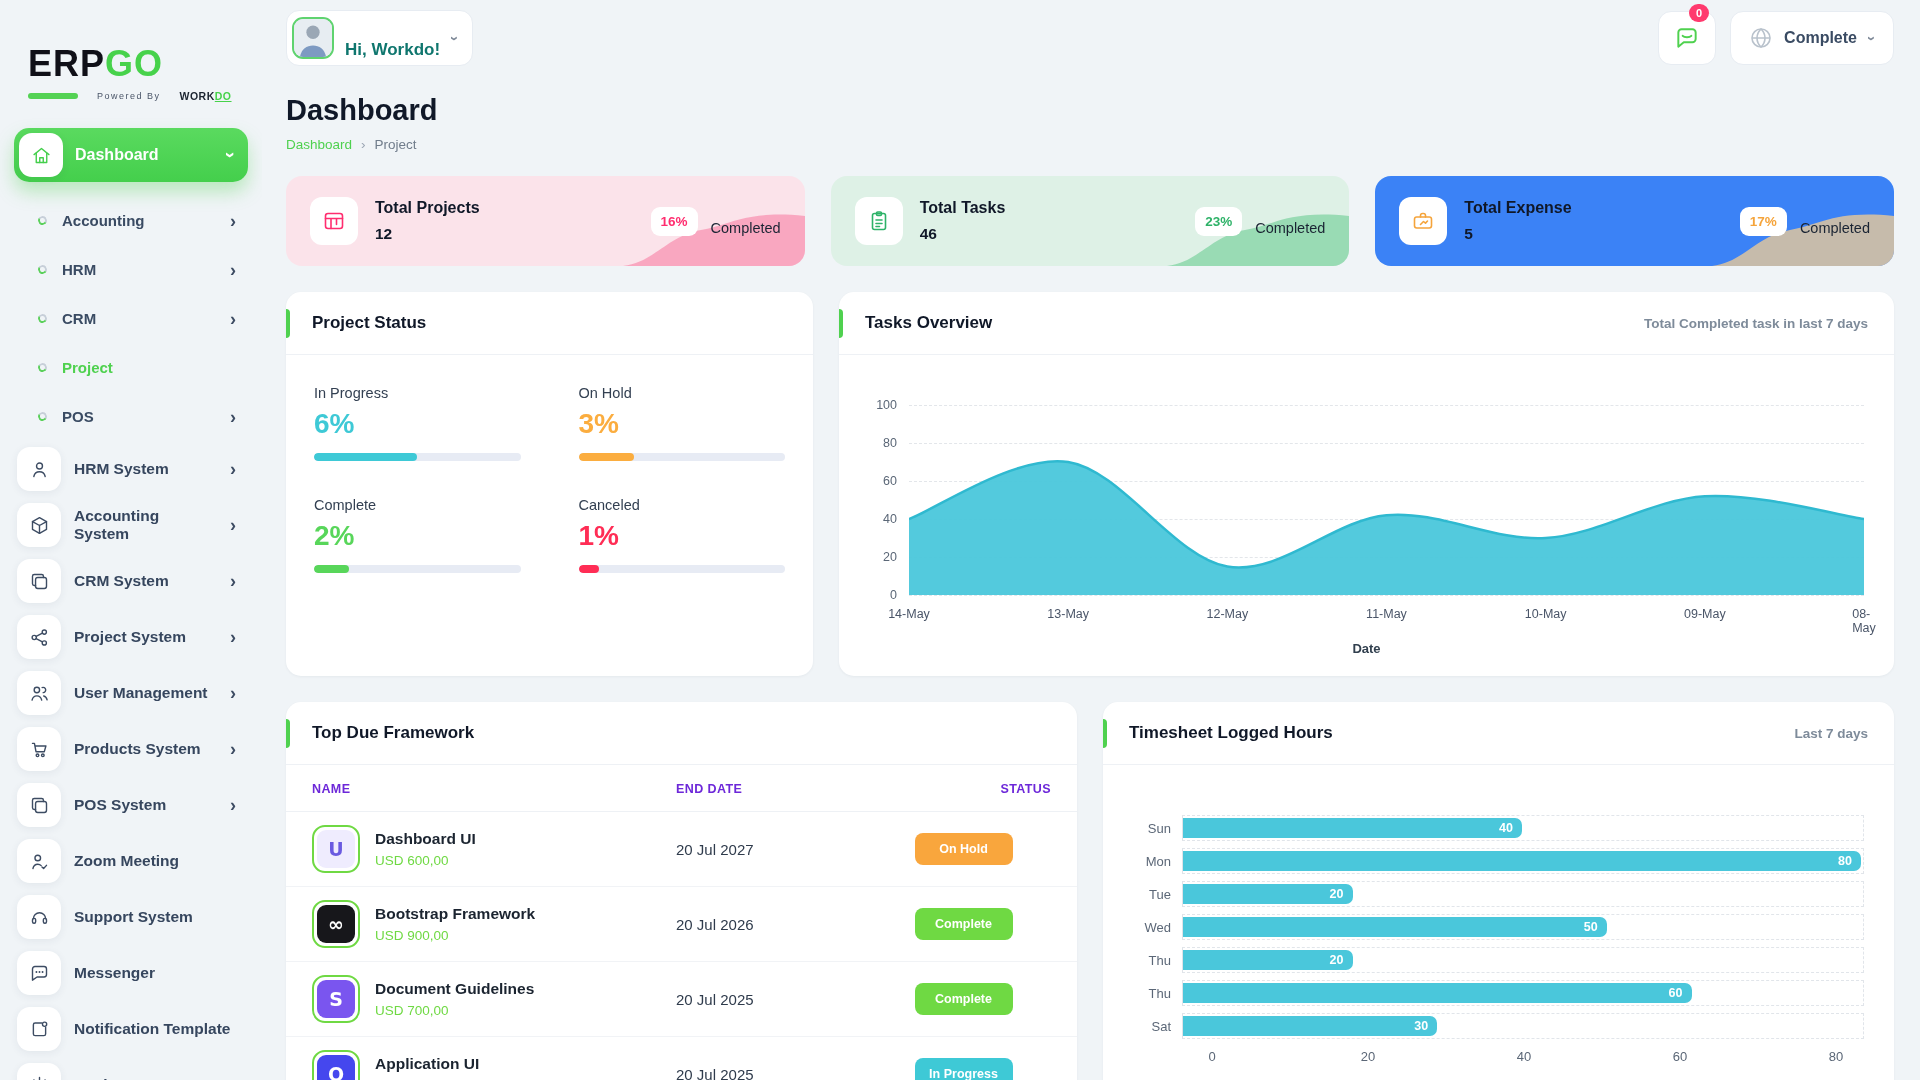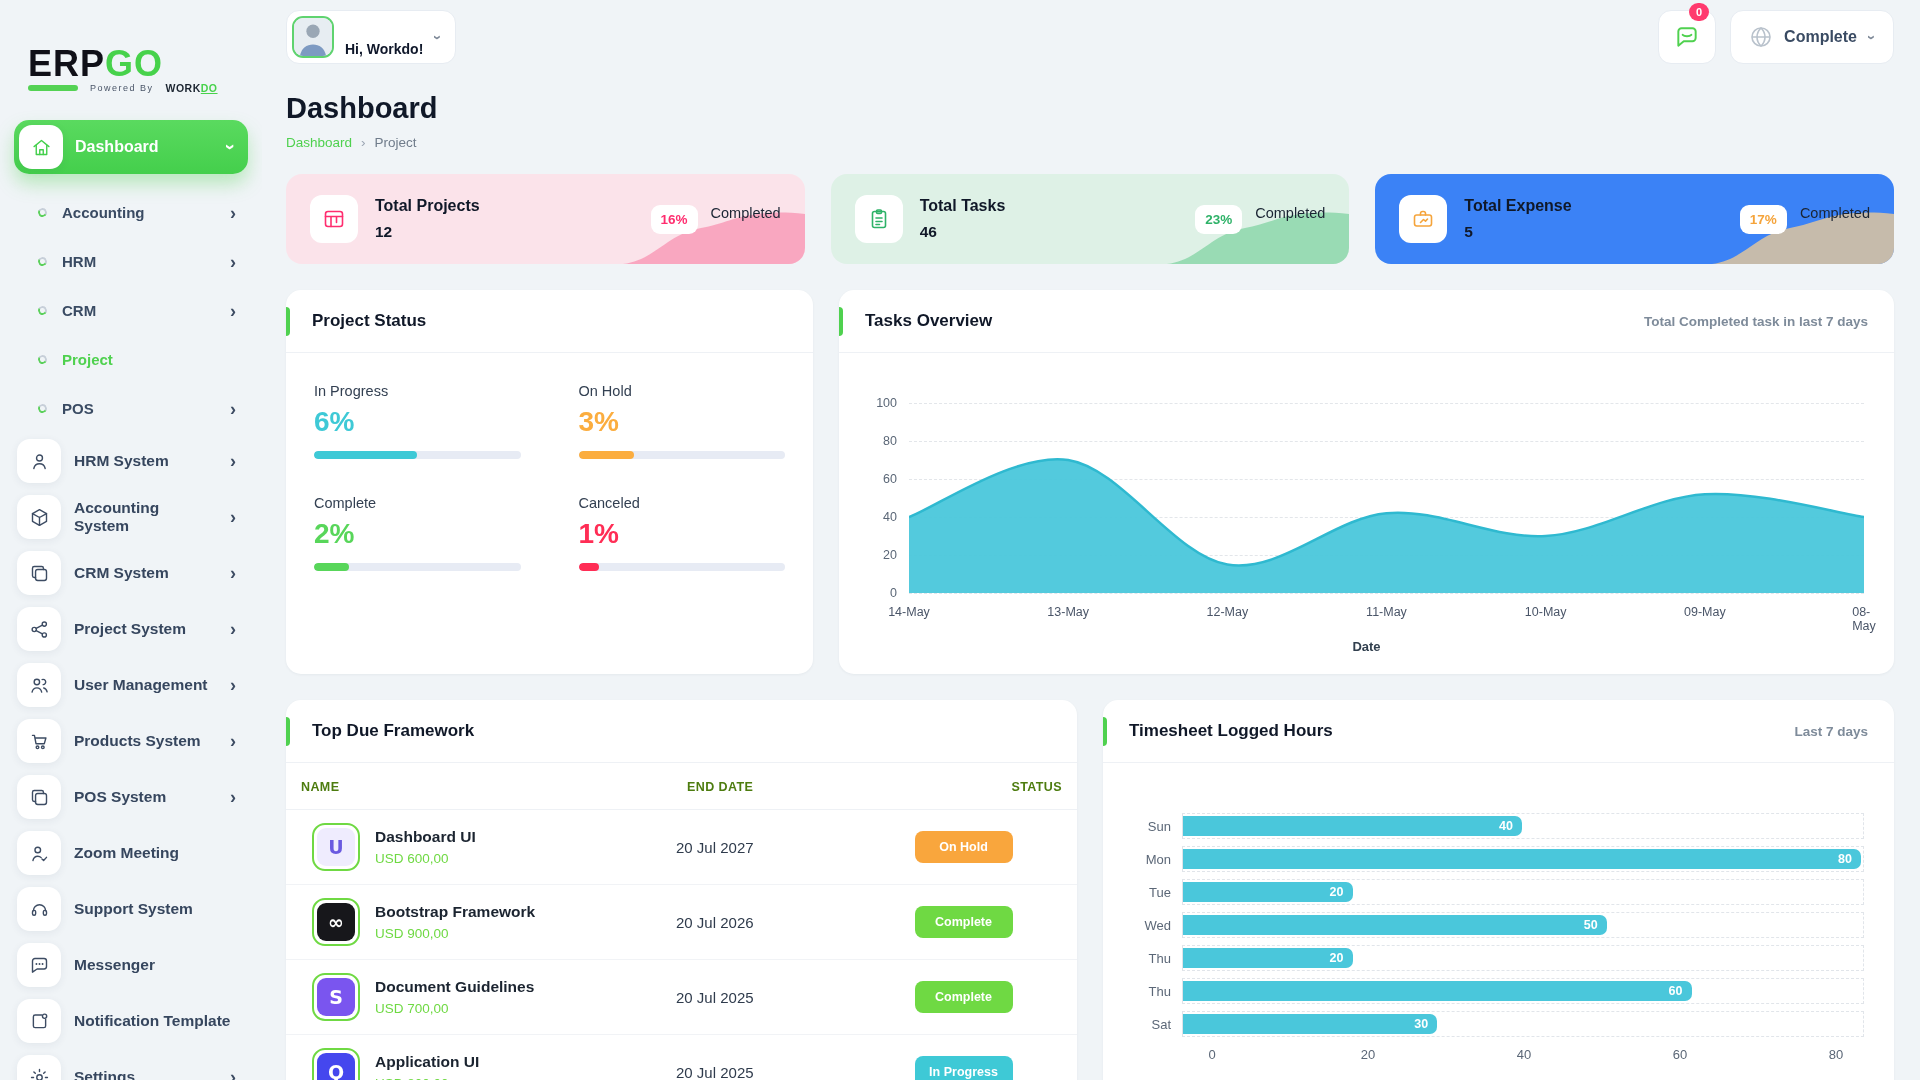--- a/index.html
+++ b/index.html
@@ -6,21 +6,21 @@
   html,body { width:1920px; height:1080px; overflow:hidden; }
   body {
     font-family:"Liberation Sans","DejaVu Sans",sans-serif;
     background:#f0f4f7; color:#1b2430;
   }
   
   .sidebar { position:fixed; left:0; top:0; bottom:0; width:262px; padding:16px 12px; overflow:hidden; }
   .logo-block { padding:2px 16px 0; margin-bottom:26px; }
   .logo-line { font-size:36px; font-weight:800; letter-spacing:1px; line-height:1;margin-top:28px; }
   .logo-black { color:#101018; } .logo-green { color:#47d24b; }
-  .powered { display:flex; align-items:center; gap:12px; margin-top:0; }
+  .powered { display:flex; align-items:center; gap:19px; margin-top:8px; }
   .powered-bar { width:50px; height:6px; border-radius:4px; background:#54d254; }
   .powered-text { font-size:9px; letter-spacing:1.5px; color:#4a5568; }
   .powered-brand { font-size:10.5px; font-weight:800; letter-spacing:.5px; color:#1b2430; }
   .powered-brand b { color:#47d24b;text-decoration:underline; }
   .side-active {
     display:flex; align-items:center; gap:12px; height:54px; margin:0 2px 14px;
     padding:0 14px 0 5px; border-radius:15px; cursor:pointer;
     background:linear-gradient(180deg,#5ada5f,#44cf4c);
     box-shadow:0 10px 18px rgba(84,210,84,.35);
   }
@@ -39,21 +39,21 @@
     border-left-color:#5bd05b; border-bottom-color:#5bd05b; transform:rotate(-15deg); flex:0 0 9px; }
   .side-item { display:flex; align-items:center; gap:13px; height:56px; padding:0 14px 0 5px;
     font-size:15.5px; font-weight:600; color:#36465e; cursor:pointer; border-radius:12px; }
   
   .main { margin-left:262px; height:1080px; overflow:hidden; padding:10px 26px 0 24px; }
   .topbar { display:flex; align-items:center; justify-content:space-between; }
   .user-pill { display:inline-flex; align-items:center; gap:11px; background:#fff;
     border:1px solid #e7ecf2; border-radius:13px; padding:5px 14px 5px 5px; cursor:pointer; }
   .avatar { width:42px; height:42px; border-radius:11px; border:2px solid #5fd36f; overflow:hidden;
     background:#e7edf2; display:flex; align-items:flex-end; justify-content:center; }
-  .user-pill .greet { font-size:14px; font-weight:600; color:#0f172a;margin-top:24px; }
+  .user-pill .greet { font-size:17px; font-weight:600; color:#0f766e;margin-top:24px; }
   .user-pill .chev, .lang-pill .chev { transform:rotate(90deg); font-size:15px; color:#7d8897; margin-left:2px; }
   .top-actions { display:flex; gap:14px; }
   .icon-pill { position:relative; width:58px; height:54px; background:#fff; border:1px solid #e7ecf2;
     border-radius:13px; display:flex; align-items:center; justify-content:center; cursor:pointer; }
   .icon-pill svg { width:26px; height:26px; color:#4fd14f; }
   .msg-badge { position:absolute; top:-8px; right:6px; background:#ff3a6e; color:#fff;
     font-size:11px; font-weight:700; border-radius:999px; padding:3px 7px; }
   .lang-pill { height:54px; background:#fff; border:1px solid #e7ecf2; border-radius:13px;
     display:flex; align-items:center; gap:11px; padding:0 18px; cursor:pointer; }
   .lang-pill svg { width:24px; height:24px; color:#b9c2cc; }
@@ -65,21 +65,21 @@
   .bc-sep { color:#9aa5b2; } .bc-cur { color:#707c8b; }
   
   .stats-row { margin-top:24px; display:grid; grid-template-columns:repeat(3,1fr); gap:26px; }
   .stat-card { position:relative; height:90px; border-radius:16px; padding:0 24px; display:flex;
     align-items:center; overflow:hidden; }
   .stat-icon { width:48px; height:48px; border-radius:12px; background:#fff; z-index:1;
     display:flex; align-items:center; justify-content:center; margin-right:17px; }
   .stat-icon svg { width:24px; height:24px; }
   .stat-title { font-size:16px; font-weight:700; color:#101828; }
   .stat-value { font-size:15.5px; font-weight:700; color:#101828; margin-top:8px; }
-  .stat-right { margin-left:auto; display:flex; align-items:flex-start; gap:13px; z-index:1; }
+  .stat-right { margin-left:auto; display:flex; align-items:flex-end; gap:13px; z-index:1; }
   .stat-badge { background:#fff; border-radius:9px; padding:7px 10px; font-weight:700; font-size:13.5px; }
   .stat-suffix { font-size:14.5px; color:#1a2433; }
   .swoosh { position:absolute; right:0; bottom:0; width:190px; height:60px; z-index:0; }
   
   .row2 { margin-top:26px; display:grid; grid-template-columns:527px 1fr; gap:26px; }
   .row3 { margin-top:26px; display:grid; grid-template-columns:1fr 1fr; gap:26px; }
   .card { background:#fff; border-radius:15px; box-shadow:0 1px 3px rgba(20,30,50,.05); min-height:100px; }
   .row3 .card { min-height:480px; }
   .card-head { position:relative; display:flex; align-items:center; justify-content:space-between;
     padding:21px 26px; border-bottom:1px solid #eef1f5; }
@@ -98,22 +98,22 @@
   .chart-wrap { padding:50px 30px 16px 30px; }
   .plot-outer { margin-left:40px; position:relative; height:190px; }
   .gridline { position:absolute; left:0; right:0; border-top:1px dashed #e3e6ea; }
   .ytick { position:absolute; left:-12px; transform:translate(-100%,-50%); font-size:12.5px; color:#5b6777; }
   .area-svg { position:absolute; inset:0; width:100%; height:100%; }
   .x-labels { position:relative; height:18px; margin:12px 0 0 40px; }
   .x-labels span { position:absolute; transform:translateX(-50%); font-size:12.5px; color:#4a5568; }
   .xaxis-title { text-align:center; margin:16px 0 4px; font-size:13px; font-weight:700; color:#32404f; }
   
   .tbl-head, .tbl-row { display:grid; grid-template-columns:minmax(0,1fr) 200px 175px; align-items:center; }
-  .tbl-head { padding:17px 15px 15px; font-size:12.5px; font-weight:700; letter-spacing:.4px;
-    color:#4d7c0f; border-bottom:1px solid #eef1f5; }
+  .tbl-head { padding:17px 26px 15px; font-size:12.5px; font-weight:700; letter-spacing:.4px;
+    color:#6d28d9; border-bottom:1px solid #eef1f5; }
   .tbl-head .h-status { text-align:right; }
   .tbl-row { padding:13px 26px; border-bottom:1px solid #f1f3f6; }
   .proj { display:flex; align-items:center; gap:15px; }
   .pav { width:48px; height:48px; border-radius:13px; border:2px solid #6fd943; background:#fff;
     padding:3px; flex:0 0 48px; }
   .pav-in { width:100%; height:100%; display:flex; align-items:center; justify-content:center;
     font-weight:800; font-size:19px; font-family:"DejaVu Sans",sans-serif; }
   .pname { font-size:15.5px; font-weight:700; color:#1b2430; cursor:pointer; }
   .pamount { font-size:13.5px; color:#6fd943; margin-top:5px; }
   .pdate { font-size:15px; color:#2f3b4c; }

